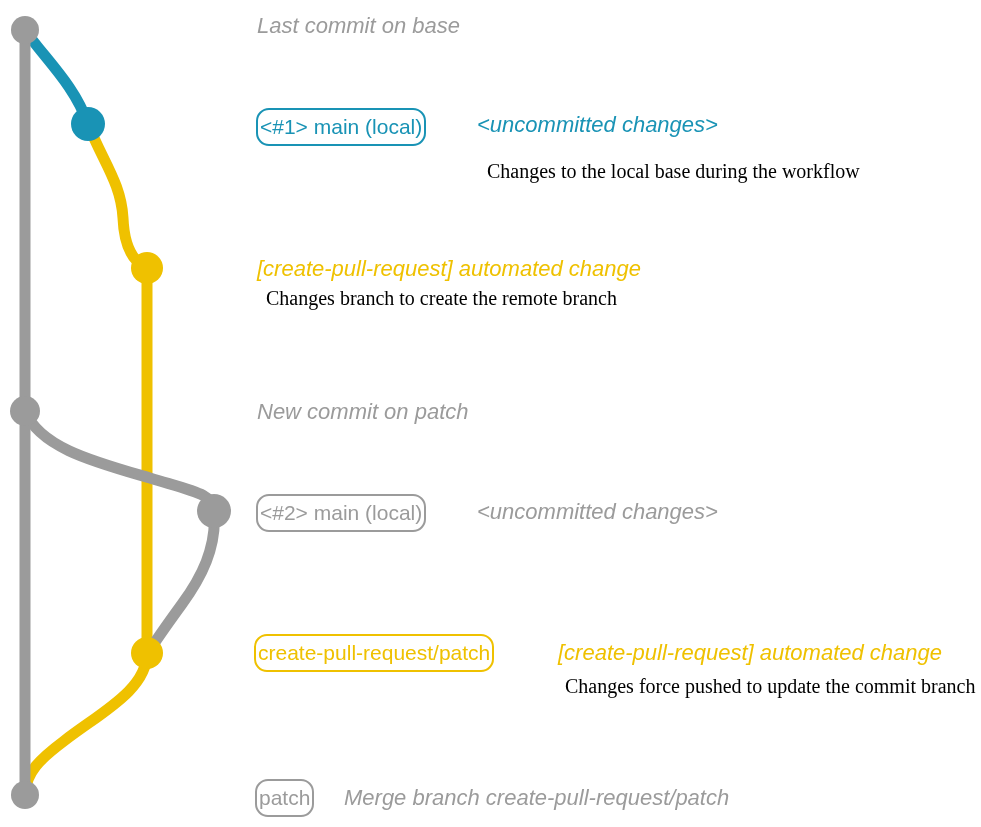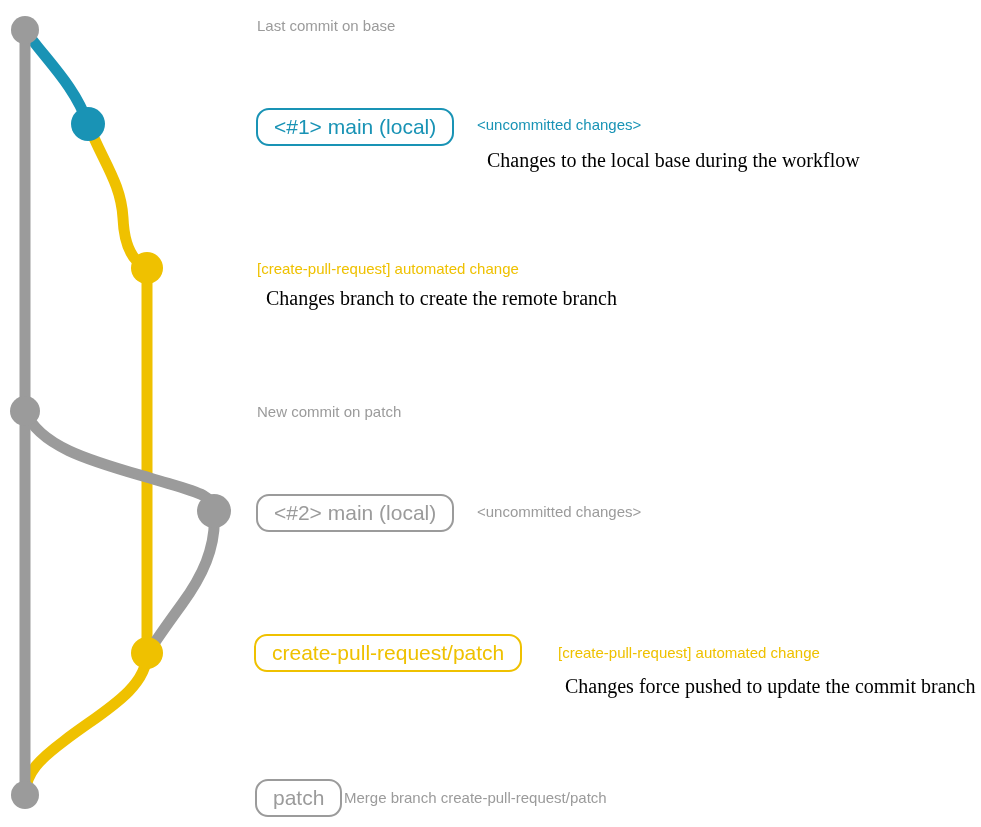--- a/index.html
+++ b/index.html
@@ -21,34 +21,35 @@
     top: 0;
   }
   .txt {
     position: absolute;
     transform: translateY(-50%);
     white-space: nowrap;
     line-height: 1.2;
   }
   .sans {
     font-family: "Liberation Sans", "DejaVu Sans", sans-serif;
-    font-size: 15px;
+    font-size: 22px;
+    font-style: italic;
   }
   .serif {
     font-family: "Liberation Serif", "DejaVu Serif", serif;
     font-size: 20px;
     color: #000000;
   }
   .pill {
     position: absolute;
     transform: translateY(-50%);
     white-space: nowrap;
     border: 2px solid;
     border-radius: 13px;
-    padding: 5px 16px;
+    padding: 5px 2px;
     font-family: "Liberation Sans", "DejaVu Sans", sans-serif;
     font-size: 21px;
     background: transparent;
   }
 </style>
 </head>
 <body>
 
 <div class="canvas">
 
@@ -67,21 +68,21 @@
     <circle cx="25" cy="411" r="15" fill="#9b9b9b"></circle>
     <circle cx="214" cy="511" r="17" fill="#9b9b9b"></circle>
     <circle cx="147" cy="653" r="16" fill="#efc100"></circle>
     <circle cx="25" cy="795" r="14" fill="#9b9b9b"></circle>
   </svg>
 
   <div class="txt sans" style="left: 257px; top: 26px; color: rgb(155, 155, 155);">Last commit on base</div>
 
   <div class="pill" style="left: 256px; top: 127px; color: rgb(25, 147, 181); border-color: rgb(25, 147, 181);">&lt;#1&gt; main (local)</div>
   <div class="txt sans" style="left: 477px; top: 125px; color: rgb(25, 147, 181);">&lt;uncommitted changes&gt;</div>
-  <div class="txt serif" style="left:487px; top:160px;">Changes to the local base during the workflow</div>
+  <div class="txt serif" style="left:487px; top:171px;">Changes to the local base during the workflow</div>
 
   <div class="txt sans" style="left: 257px; top: 269px; color: rgb(239, 193, 0);">[create-pull-request] automated change</div>
   <div class="txt serif" style="left:266px; top:298px;">Changes branch to create the remote branch</div>
 
   <div class="txt sans" style="left: 257px; top: 412px; color: rgb(155, 155, 155);">New commit on patch</div>
 
   <div class="pill" style="left: 256px; top: 513px; color: rgb(155, 155, 155); border-color: rgb(155, 155, 155); text-align: center;">&lt;#2&gt; main (local)</div>
   <div class="txt sans" style="left: 477px; top: 512px; color: rgb(155, 155, 155);">&lt;uncommitted changes&gt;</div>
 
   <div class="pill" style="left: 254px; top: 653px; color: rgb(239, 193, 0); border-color: rgb(239, 193, 0);">create-pull-request/patch</div>

